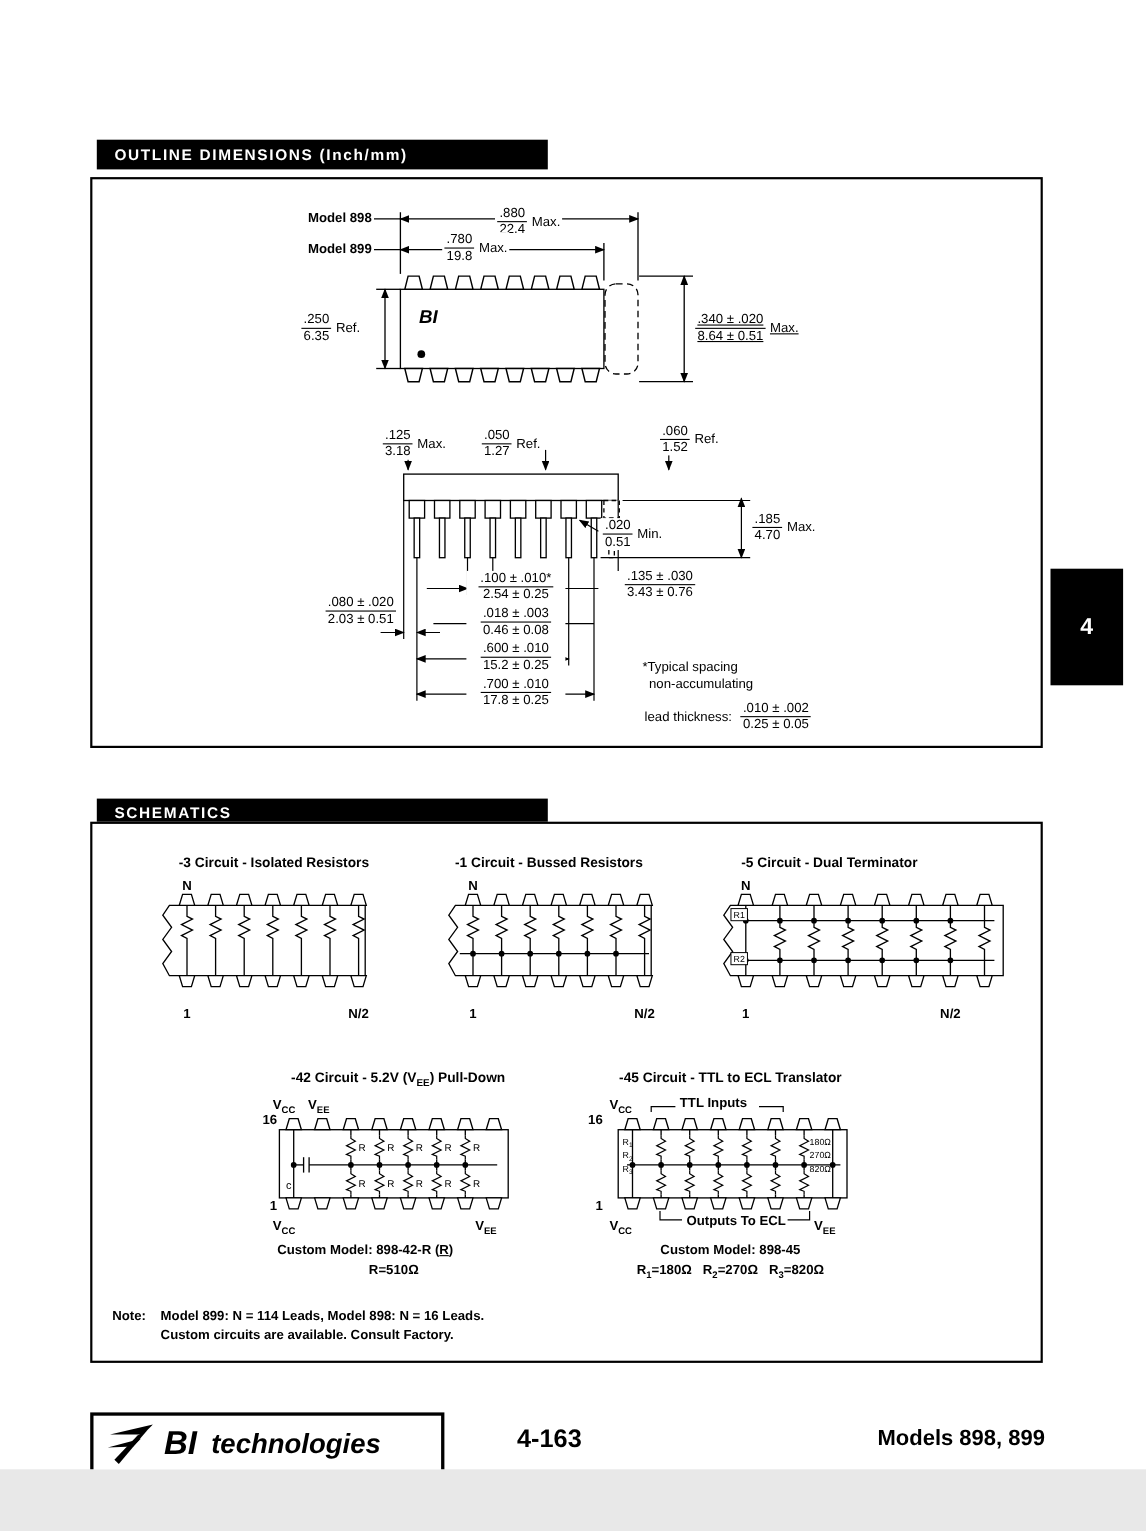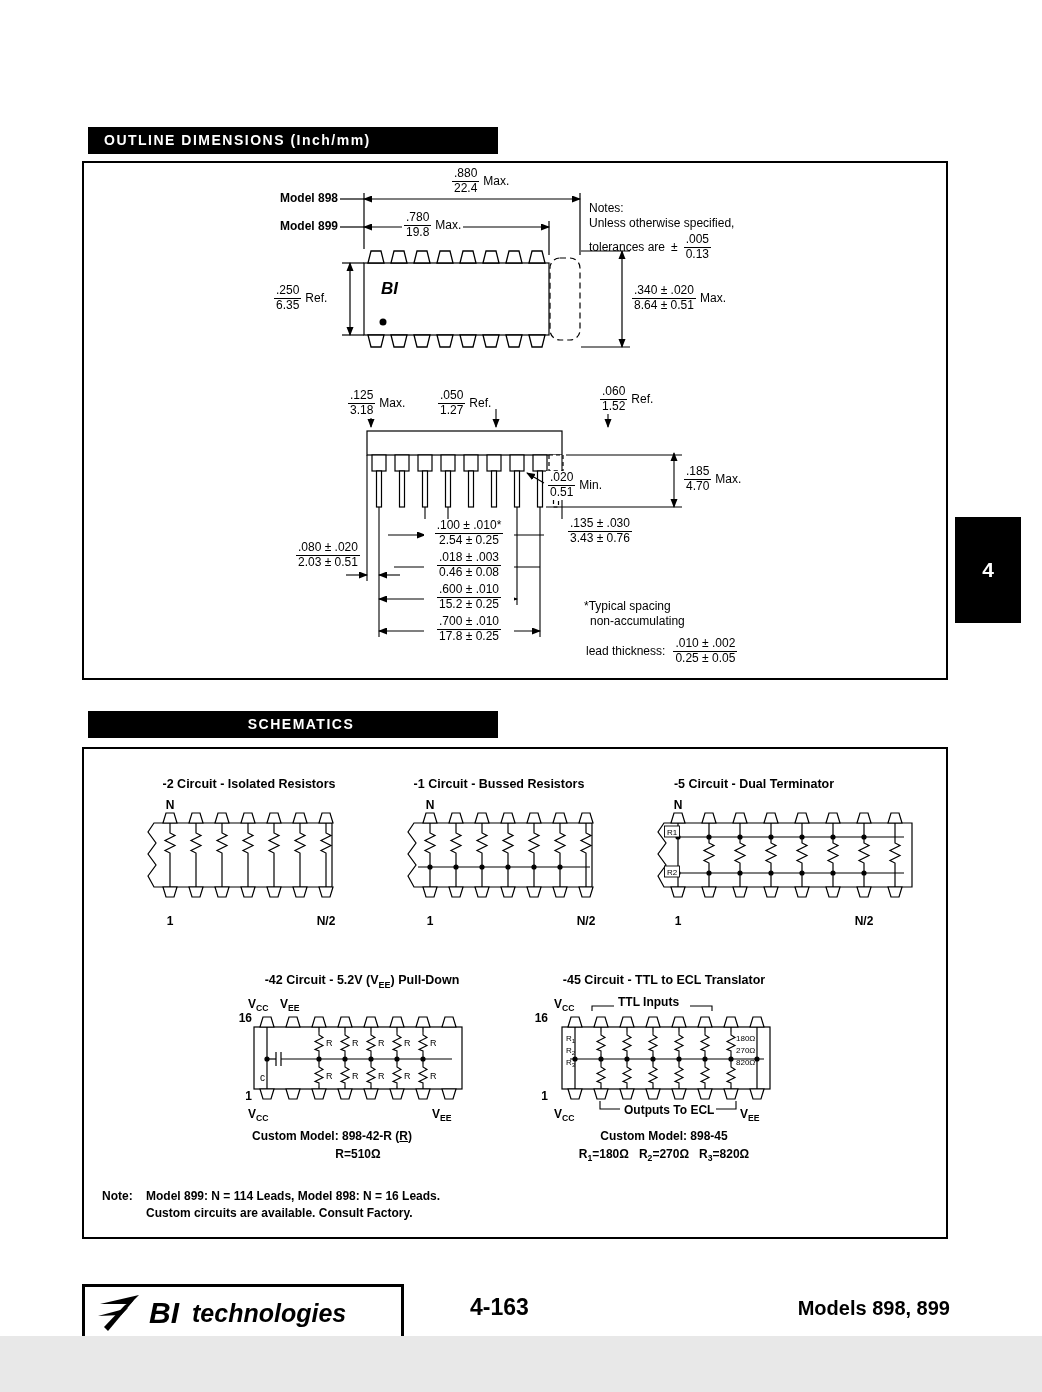--- a/index.html
+++ b/index.html
@@ -136,61 +136,49 @@
 
       <g fill="#000" stroke="none">
         <text x="297" y="131" font-size="17" font-weight="bold" font-style="italic">BI</text>
         <circle cx="299" cy="159" r="3.5"></circle>
       </g>
     </svg>
 
     <div class="lbl b" style="left:164px;top:28px;width:90px;text-align:right;">Model 898</div>
     <div class="lbl b" style="left:164px;top:56px;width:90px;text-align:right;">Model 899</div>
 
-    <div class="dim" style="left:366px;top:4px;">
+    <div class="dim" style="left:366px;top:24px;">
       <span class="frac">
           <span class="ft">.880</span>
           <span class="fb">22.4</span>
         </span>
       <span>Max.</span>
     </div>
     <div class="dim" style="left:318px;top:48px;">
       <span class="frac">
           <span class="ft">.780</span>
           <span class="fb">19.8</span>
         </span>
       <span>Max.</span>
     </div>
     <div class="dim" style="left:188px;top:121px;">
       <span class="frac">
           <span class="ft">.250</span>
           <span class="fb">6.35</span>
         </span>
       <span>Ref.</span>
     </div>
-    <div class="dim" style="left:546px;top:121px;">
+    <div class="dim" style="left:546px;top:121px;text-decoration:underline;">
       <span class="frac">
           <span class="ft">.340 ± .020</span>
           <span class="fb">8.64 ± 0.51</span>
         </span>
       <span>Max.</span>
     </div>
 
-    <div class="lbl" style="left:505px;top:38px;">
-      <div>Notes:</div>
-      <div>Unless otherwise specified,</div>
-      <div style="display:flex;align-items:center;gap:6px;margin-top:2px;">
-        <span>tolerances are</span>
-        <span>±</span>
-        <span class="frac">
-            <span class="ft">.005</span>
-            <span class="fb">0.13</span>
-          </span>
-      </div>
-    </div>
 
     <div class="dim" style="left:262px;top:226px;">
       <span class="frac">
           <span class="ft">.125</span>
           <span class="fb">3.18</span>
         </span>
       <span>Max.</span>
     </div>
     <div class="dim" style="left:352px;top:226px;">
       <span class="frac">
@@ -268,21 +256,21 @@
           <span class="ft">.010 ± .002</span>
           <span class="fb">0.25 ± 0.05</span>
         </span>
     </div>
   </div>
 
   <div class="sidetab">
     <span>4</span>
   </div>
 
-  <div class="bar" style="left:88px;top:711px;text-align:center;">
+  <div class="bar" style="left:88px;top:726px;">
     <span>SCHEMATICS</span>
   </div>
 
   <div class="box" style="left:82px;top:747px;width:866px;height:492px;">
 
     <svg class="abs" style="left:0;top:0;" width="861" height="487" viewBox="0 0 861 487">
       <defs>
         <path id="pt2" d="M-7 0 L-4 -10 L4 -10 L7 0 Z" fill="#fff" stroke="#000" stroke-width="1.2"></path>
         <path id="pb2" d="M-7 0 L-4 10 L4 10 L7 0 Z" fill="#fff" stroke="#000" stroke-width="1.2"></path>
         <path id="rz" d="M0 0 V4 L5 6.5 L-5 11.5 L5 16.5 L-5 21.5 L0 24 V30" fill="none" stroke="#000" stroke-width="1.2"></path>
@@ -606,21 +594,21 @@
       <g fill="#000" stroke="none" font-size="8">
         <text x="482" y="292"><tspan>R</tspan><tspan font-size="6" dy="2">1</tspan></text>
         <text x="482" y="304"><tspan>R</tspan><tspan font-size="6" dy="2">2</tspan></text>
         <text x="482" y="316"><tspan>R</tspan><tspan font-size="6" dy="2">3</tspan></text>
         <text x="652" y="292">180Ω</text>
         <text x="652" y="304">270Ω</text>
         <text x="652" y="316">820Ω</text>
       </g>
     </svg>
 
-    <div class="ctitle" style="left:60px;top:28px;width:210px;">-2 Circuit - Isolated Resistors</div>
+    <div class="ctitle" style="left:60px;top:28px;width:210px;">-3 Circuit - Isolated Resistors</div>
     <div class="ctitle" style="left:310px;top:28px;width:210px;">-1 Circuit - Bussed Resistors</div>
     <div class="ctitle" style="left:550px;top:28px;width:240px;">-5 Circuit - Dual Terminator</div>
 
     <div class="ctitle" style="left:148px;top:224px;width:260px;">
       <span>-42 Circuit - 5.2V (V</span><sub>EE</sub><span>) Pull-Down</span>
     </div>
     <div class="lbl b" style="left:164px;top:248px;">
       <span>V</span><sub>CC</sub>
     </div>
     <div class="lbl b" style="left:196px;top:248px;">

